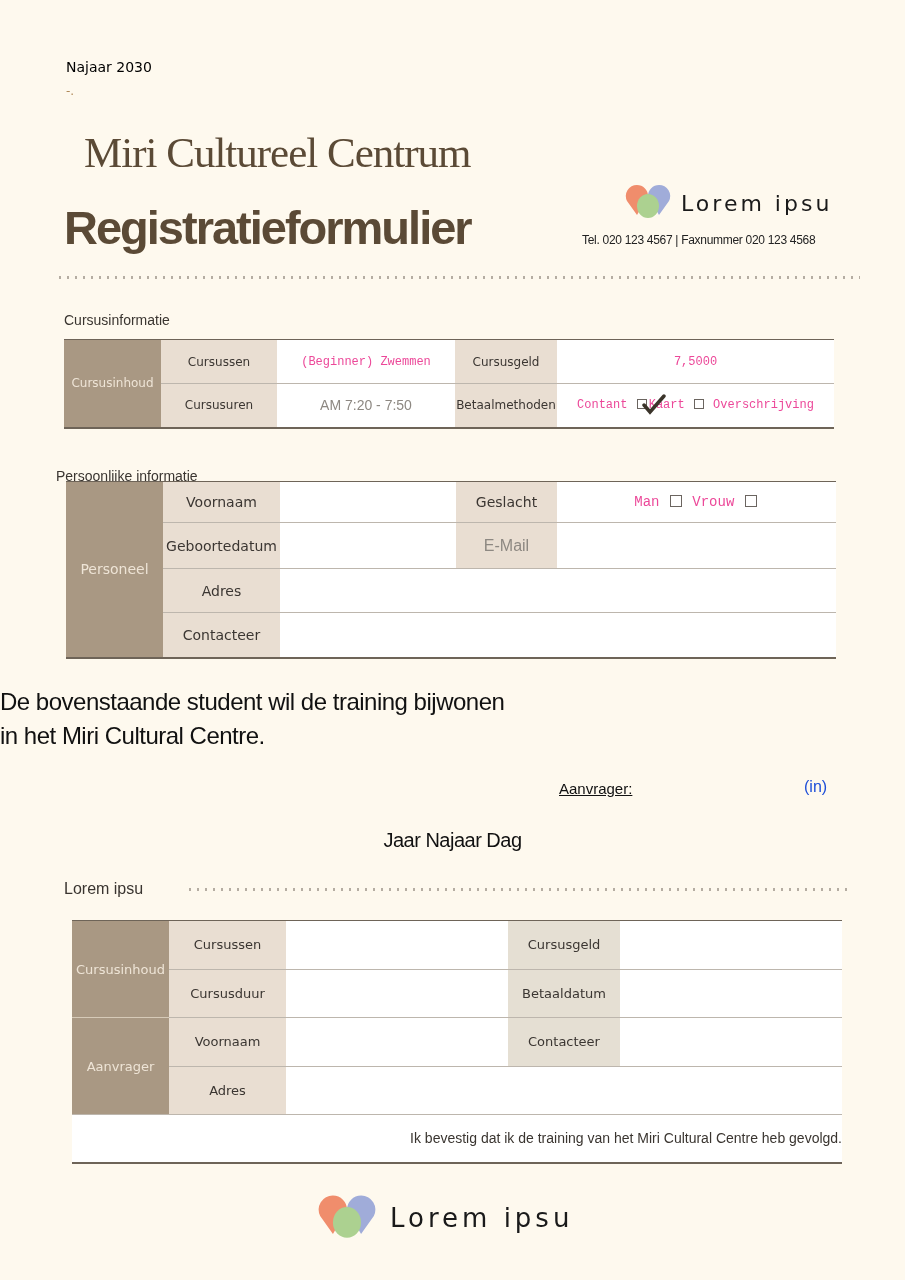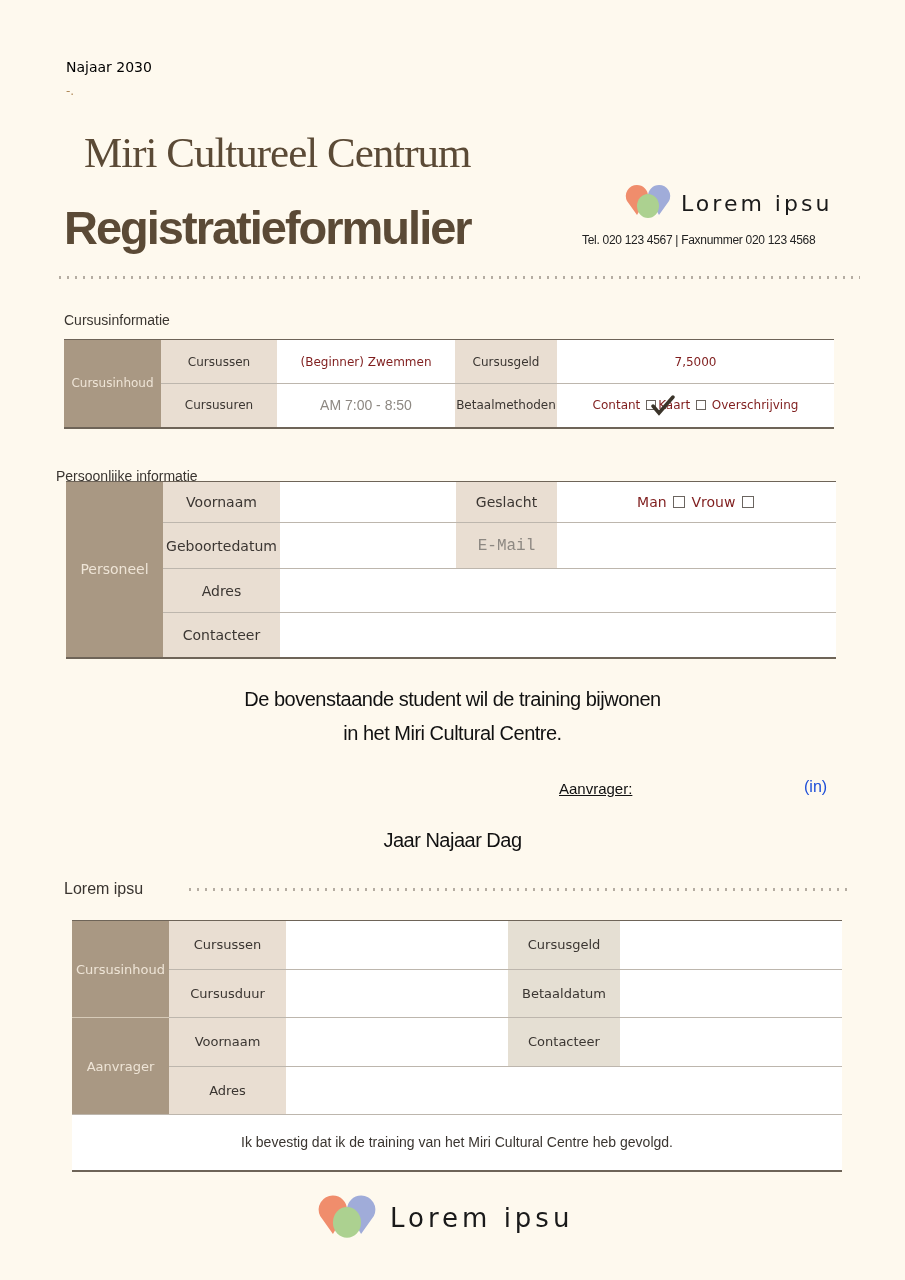--- a/index.html
+++ b/index.html
@@ -52,44 +52,44 @@
     }
     .sec1 { left: 64px; top: 312px; text-align: center; }
     .sec2 { left: 56px; top: 460px; margin-top: 8px; }
     .sec3 { left: 64px; top: 880px; font-size: 16px; }
 
     table { border-collapse: collapse; table-layout: fixed; }
     td { text-align: center; vertical-align: middle; font-size: 12px; }
     .grp { background: #a99883; color: #eee4d6; }
     .lbl { background: #e9ded2; color: #3b3632; }
     .lbl2 { background: #e5dfd3; color: #3b3632; }
-    .val { background: #ffffff; color: #7f1d1d; }
+    .val { background: #ffffff; color: #ec4899; font-family: Liberation Mono, monospace; }
 
     .t1 { left: 64px; top: 339px; width: 770px; border-top: 1.5px solid #6e6458; border-bottom: 2px solid #6e6458; }
     .t1 td { height: 44px; border-bottom: 1px solid #bdb6ad; }
     .t1 tr:last-child td { border-bottom: none; }
 
     .t2 { left: 66px; top: 481px; width: 770px; border-top: 1.5px solid #6e6458; border-bottom: 2px solid #6e6458; }
     .t2 td { border-bottom: 1px solid #bdb6ad; font-size: 14px; }
     .t2 tr:last-child td { border-bottom: none; }
 
     .t3 { left: 72px; top: 920px; width: 770px; border-top: 1.5px solid #6e6458; border-bottom: 2px solid #6e6458; }
     .t3 td { height: 48.5px; border-bottom: 1px solid #bdb6ad; font-size: 13px; }
-    .t3 .confirm { background: #fff; height: 56px; font-size: 14px; font-family: "Liberation Sans", sans-serif; }
+    .t3 .confirm { background: #fff; height: 48px; font-size: 14px; font-family: "Liberation Sans", sans-serif; text-align: right; }
 
     .chk {
       display: inline-block; width: 10px; height: 10px;
       border: 1px solid #6b6560; vertical-align: -1px; margin: 0 2px;
     }
     .chk-lg { width: 12px; height: 12px; }
     .checkmark { position: relative; display: inline-block; }
     .checkmark svg { position: absolute; left: -8px; top: -14px; }
 
     .statement {
-      left: 0; width: 905px; text-align: center; font-size: 20px; color: #111;
+      left: 0; width: 905px; text-align: left; font-size: 24px; color: #111;
       font-family: "Liberation Sans", sans-serif; letter-spacing: -0.5px;
     }
     .st1 { top: 688px; }
     .st2 { top: 722px; padding-right: 0; }
     .applicant { left: 559px; top: 780px; font-size: 15px; color: #111; font-family: "Liberation Sans", sans-serif; text-decoration: underline; }
     .applicant-suffix { left: 804px; top: 778px; font-size: 16px; color: #1d4ed8; font-family: "Liberation Sans", sans-serif; }
     .date-line { left: 0; width: 905px; top: 829px; text-align: center; font-size: 20px; color: #111; font-family: "Liberation Sans", sans-serif; letter-spacing: -0.5px; }
 
     .logo-bottom { left: 314px; top: 1193px; display: flex; align-items: center; }
     .logo-bottom .logo-text { font-size: 26px; letter-spacing: 4px; margin-left: 10px; }
@@ -130,21 +130,21 @@
   <tbody>
       <tr>
     <td class="grp" rowspan="2">Cursusinhoud</td>
     <td class="lbl">Cursussen</td>
     <td class="val">(Beginner) Zwemmen</td>
     <td class="lbl">Cursusgeld</td>
     <td class="val">7,5000</td>
   </tr>
   <tr>
     <td class="lbl">Cursusuren</td>
-    <td class="val" style="color:#8d8882;font-size:14px;font-family:'Liberation Sans',sans-serif;">AM 7:00 - 8:50</td>
+    <td class="val" style="color:#8d8882;font-size:14px;font-family:'Liberation Sans',sans-serif;">AM 7:20 - 7:50</td>
     <td class="lbl">Betaalmethoden</td>
     <td class="val">
       <span>Contant</span>
       <span class="chk"></span><span class="checkmark"><svg width="26" height="22" viewBox="0 0 26 22">
               <path d="M3 11 L9 18 L23 2" stroke="#3b342a" stroke-width="3.5" fill="none" stroke-linecap="round"></path>
             </svg></span><span>Kaart</span>
       <span class="chk"></span>
       <span>Overschrijving</span>
     </td>
   </tr>
@@ -169,21 +169,21 @@
     <td class="val">
       <span>Man</span>
       <span class="chk chk-lg"></span>
       <span>Vrouw</span>
       <span class="chk chk-lg"></span>
     </td>
   </tr>
   <tr style="height:46px">
     <td class="lbl">Geboortedatum</td>
     <td class="val"></td>
-    <td class="lbl" style="color:#8d8882;font-size:16px;font-family:Liberation Mono, monospace;">E-Mail</td>
+    <td class="lbl" style="color:#8d8882;font-size:16px;font-family:Liberation Sans, sans-serif;">E-Mail</td>
     <td class="val"></td>
   </tr>
   <tr style="height:44px">
     <td class="lbl">Adres</td>
     <td class="val" colspan="3"></td>
   </tr>
   <tr style="height:45px">
     <td class="lbl">Contacteer</td>
     <td class="val" colspan="3"></td>
   </tr>

